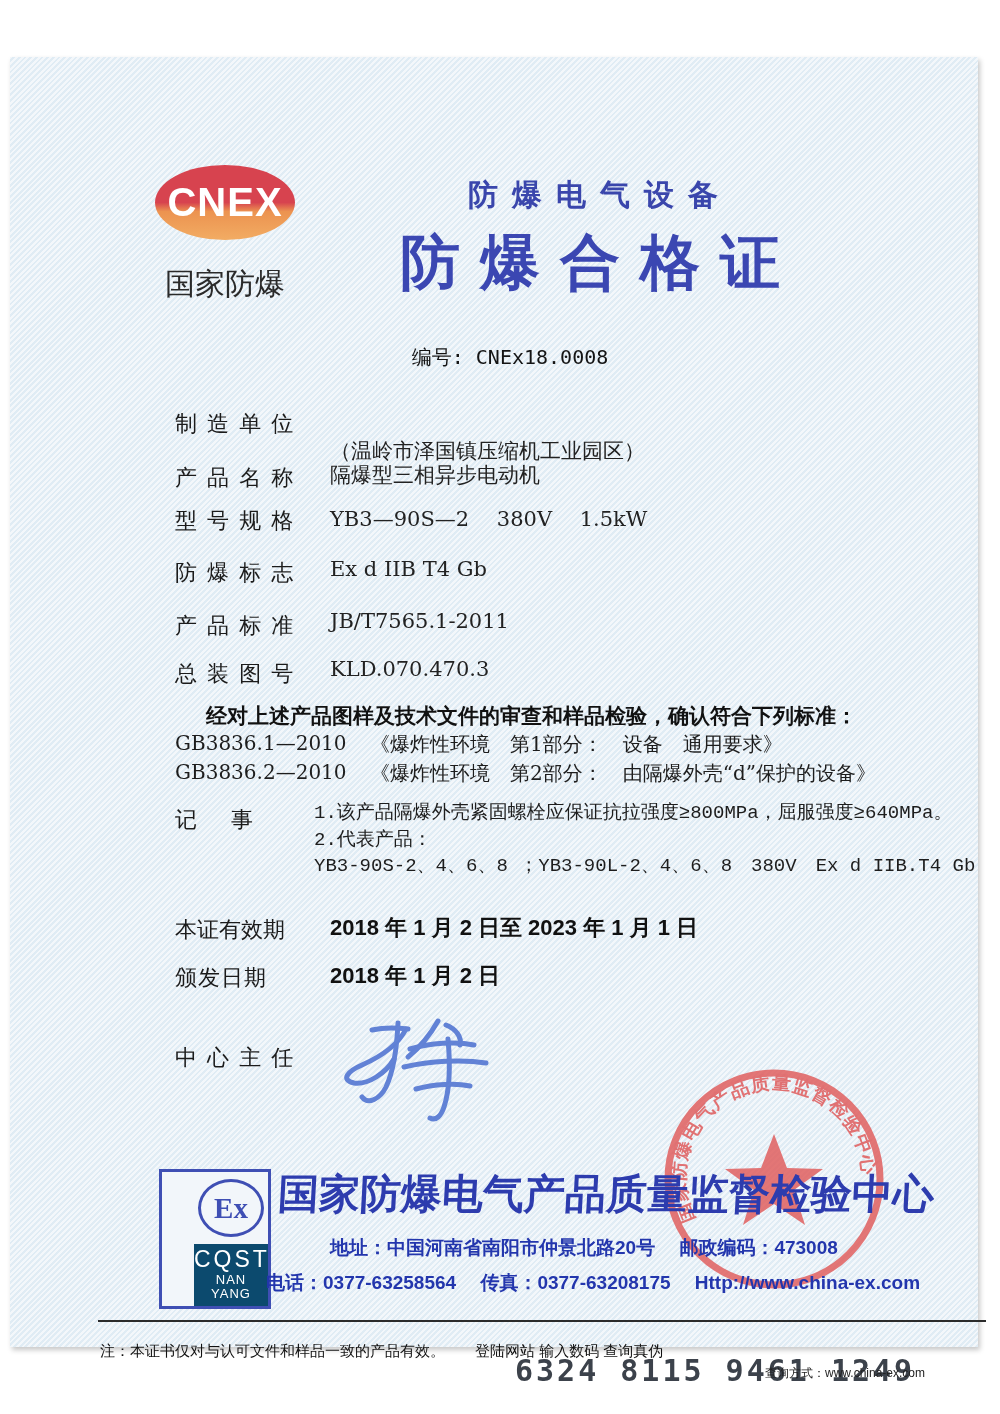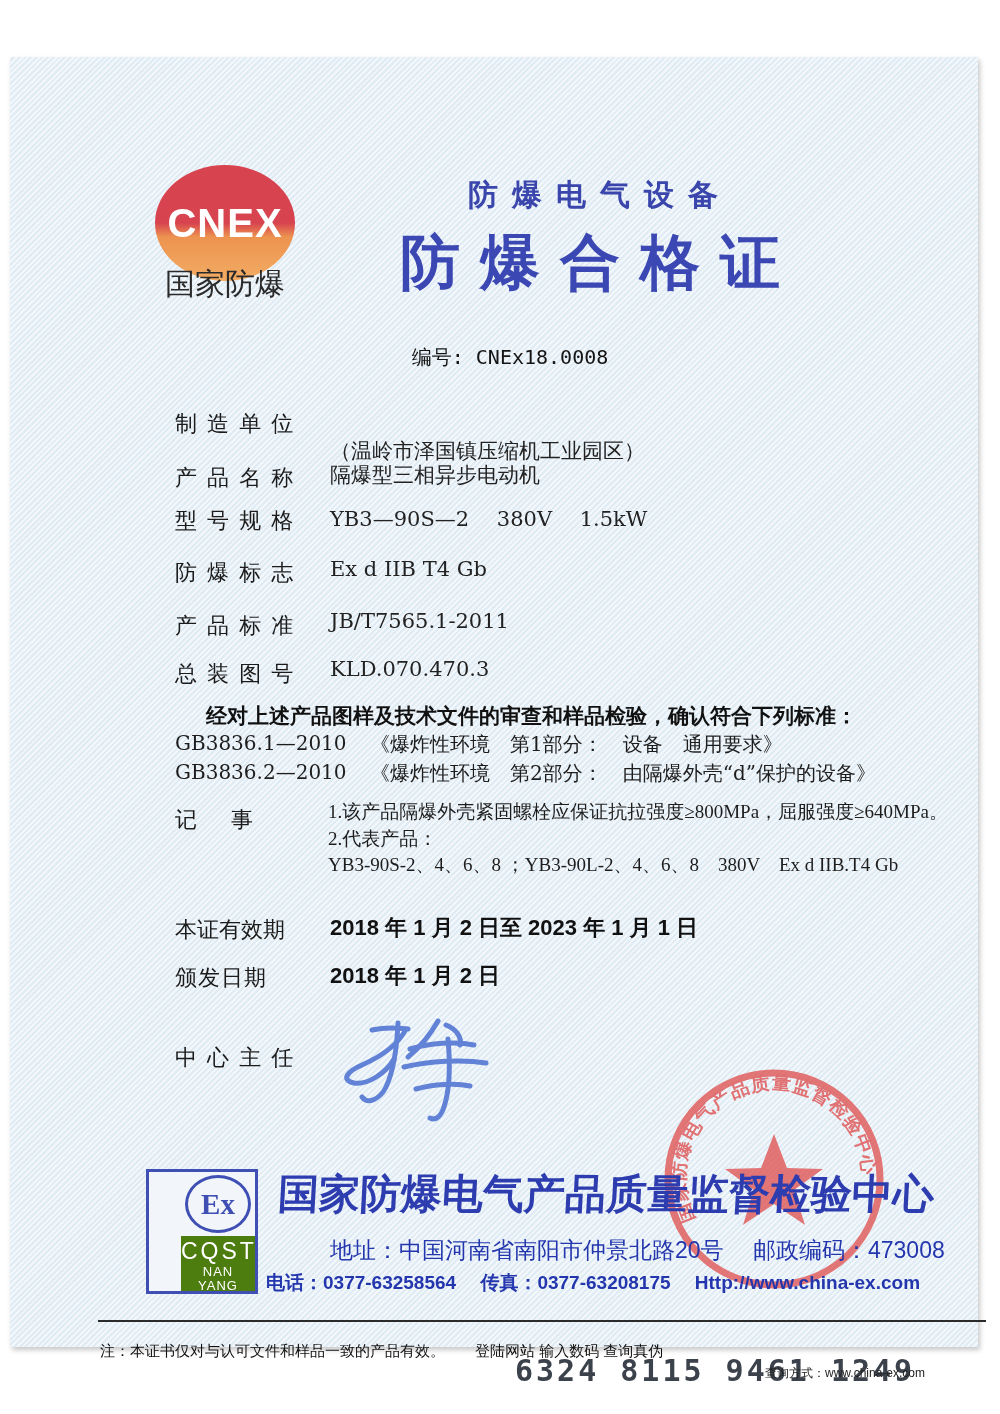--- a/index.html
+++ b/index.html
@@ -9,51 +9,51 @@
   }
   .paper{
     position:absolute;left:10px;top:57px;width:968px;height:1290px;
     background:#e9f1f7;
     background-image:repeating-linear-gradient(135deg,rgba(255,255,255,.45) 0 2px,rgba(203,224,238,.30) 2px 4px);
     box-shadow:2px 3px 5px rgba(0,0,0,.22);
   }
   .abs{position:absolute;}
   
   .cnex-ellipse{
-    left:145px;top:108px;width:140px;height:116px;border-radius:50%;
+    left:145px;top:108px;width:140px;height:75px;border-radius:50%;
     background:linear-gradient(180deg,#d7434f 0%,#d7434f 50%,#ec9350 62%,#f2ac63 100%);
     display:flex;align-items:center;justify-content:center;
   }
   .cnex-text{color:#fff;font-weight:bold;font-size:40px;letter-spacing:1px;font-family:"Liberation Sans",sans-serif;}
   .cnex-caption{left:143px;top:207px;width:144px;text-align:center;font-size:30px;color:#2a2a2a;}
   .subtitle{left:320px;top:118px;width:540px;text-align:center;font-size:30px;font-weight:bold;
     color:#3a46ac;letter-spacing:14px;}
   .main-title{left:290px;top:166px;width:600px;text-align:center;font-size:60px;font-weight:bold;
     color:#3b47b2;letter-spacing:20px;white-space:nowrap;}
   .cert-no{left:0;top:287px;width:1000px;text-align:center;font-size:20px;color:#141414;
     font-family:"DejaVu Sans Mono","Liberation Mono",monospace;}
   
   .flabel{left:165px;font-size:22px;color:#1b1b1b;letter-spacing:2px;white-space:nowrap;}
   .fvalue{left:320px;font-size:21px;color:#222;font-family:"DejaVu Serif","Liberation Serif",serif;white-space:nowrap;}
   .statement{left:165px;top:645px;font-size:21px;font-weight:600;color:#111;white-space:nowrap;padding-left:31px;}
   .std-code{left:165px;font-size:20px;font-family:"DejaVu Serif","Liberation Serif",serif;color:#1d1d1d;}
   .std-desc{left:360px;font-size:20px;font-family:"DejaVu Serif","Liberation Serif",serif;color:#1d1d1d;white-space:nowrap;}
-  .note-line{left:318px;font-size:19px;font-family:Liberation Serif, serif;color:#1d1d1d;white-space:nowrap;}
+  .note-line{left:304px;font-size:19px;font-family:Liberation Mono, monospace;color:#1d1d1d;white-space:nowrap;}
   .bold-val{left:320px;font-size:22px;font-weight:bold;color:#111;font-family:"Liberation Sans",sans-serif;white-space:nowrap;}
   
-  .ex-logo{left:136px;top:1112px;width:112px;height:125px;border:3px solid #3f4fb4;background:#f2f6fa;box-sizing:border-box;padding-left:32px;}
+  .ex-logo{left:149px;top:1112px;width:112px;height:140px;border:3px solid #3f4fb4;background:#f2f6fa;box-sizing:border-box;padding-left:32px;}
   .ex-top{height:54%;display:flex;align-items:center;justify-content:center;}
   .ex-circle{width:66px;height:58px;border:3px solid #3f4fb4;border-radius:50%;display:flex;align-items:center;justify-content:center;box-sizing:border-box;}
   .ex-circle span{color:#3f4fb4;font-size:29px;font-weight:bold;font-family:"Liberation Serif",serif;}
-  .ex-bottom{height:46%;background:#4d7c0f;color:#fff;text-align:center;line-height:1.1;padding-top:3px;box-sizing:border-box;}
+  .ex-bottom{height:46%;background:#0c4a6e;color:#fff;text-align:center;line-height:1.1;padding-top:3px;box-sizing:border-box;}
   .ex-cqst{font-size:23px;letter-spacing:3px;}
   .ex-ny{font-size:13px;letter-spacing:1px;}
   .institute{left:268px;top:1110px;width:660px;font-size:41px;font-weight:bold;color:#2d3cae;
     font-family:"DejaVu Serif","Liberation Serif",serif;letter-spacing:0px;white-space:nowrap;transform:skewX(-3deg);}
-  .addr{left:320px;top:1178px;font-size:23px;font-weight:normal;color:#2336ad;white-space:nowrap;}
+  .addr{left:320px;top:1178px;font-size:19px;font-weight:bold;color:#2336ad;white-space:nowrap;}
   .contacts{left:256px;top:1213px;font-size:19px;font-weight:bold;color:#2336ad;white-space:nowrap;}
   .sep-line{left:88px;top:1263px;width:888px;height:2px;background:#2b2b2b;}
   .foot-note{left:90px;top:1285px;font-size:15px;color:#111;white-space:nowrap;}
   .verify-code{left:505px;top:1296px;font-size:30px;font-weight:bold;color:#3c424b;
     font-family:"DejaVu Sans Mono","Liberation Mono",monospace;letter-spacing:3px;}
   .query{left:755px;top:1308px;font-size:12px;color:#222;white-space:nowrap;}
   svg{display:block;}
 </style>
 </head>
 <body>

